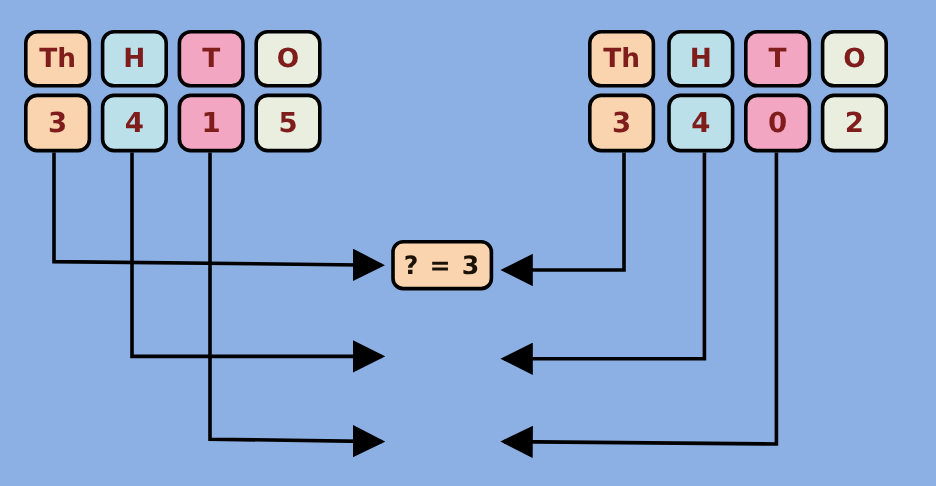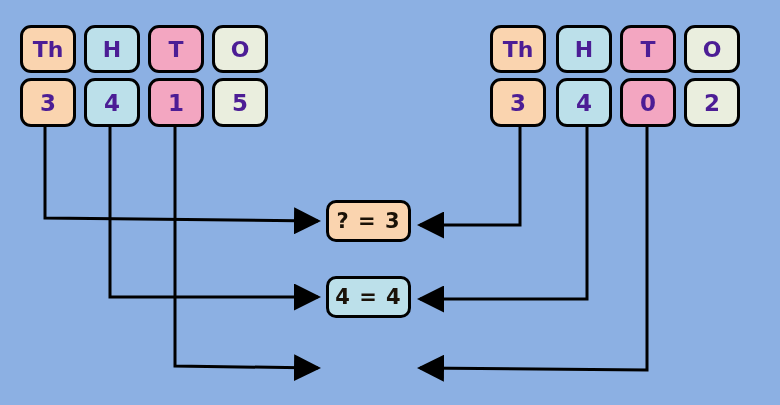--- a/index.html
+++ b/index.html
@@ -25,21 +25,21 @@
   }
   .cell {
     position: absolute;
     box-sizing: border-box;
     border: 3px solid #000000;
     border-radius: 11px;
     display: flex;
     align-items: center;
     justify-content: center;
     font-weight: bold;
-    color: #4c1d95;
+    color: #7f1d1d;
     font-family: "DejaVu Sans", sans-serif;
     z-index: 3;
   }
   .hdr-cell {
     width: 56px;
     height: 48px;
     font-size: 22px;
   }
   .digit-cell {
     width: 56px;
@@ -104,15 +104,14 @@
   <div class="cell hdr-cell" style="left:556px; top:25px; background:#bce0ea;">H</div>
   <div class="cell hdr-cell" style="left:620px; top:25px; background:#f3a6c1;">T</div>
   <div class="cell hdr-cell" style="left:684px; top:25px; background:#eaeede;">O</div>
 
   <div class="cell digit-cell" style="left:490px; top:78px; background:#fad4af;">3</div>
   <div class="cell digit-cell" style="left:556px; top:78px; background:#bce0ea;">4</div>
   <div class="cell digit-cell" style="left:620px; top:78px; background:#f3a6c1;">0</div>
   <div class="cell digit-cell" style="left:684px; top:78px; background:#eaeede;">2</div>
 
   <div class="cmp-box" style="left:326px; top:200px; background:#fad4af;">? = 3</div>
-  <div class="cmp-box" style="left:326px; top:276px; background:#bce0ea;">4 = 4</div>
 
 </div>
 
 </body></html>

